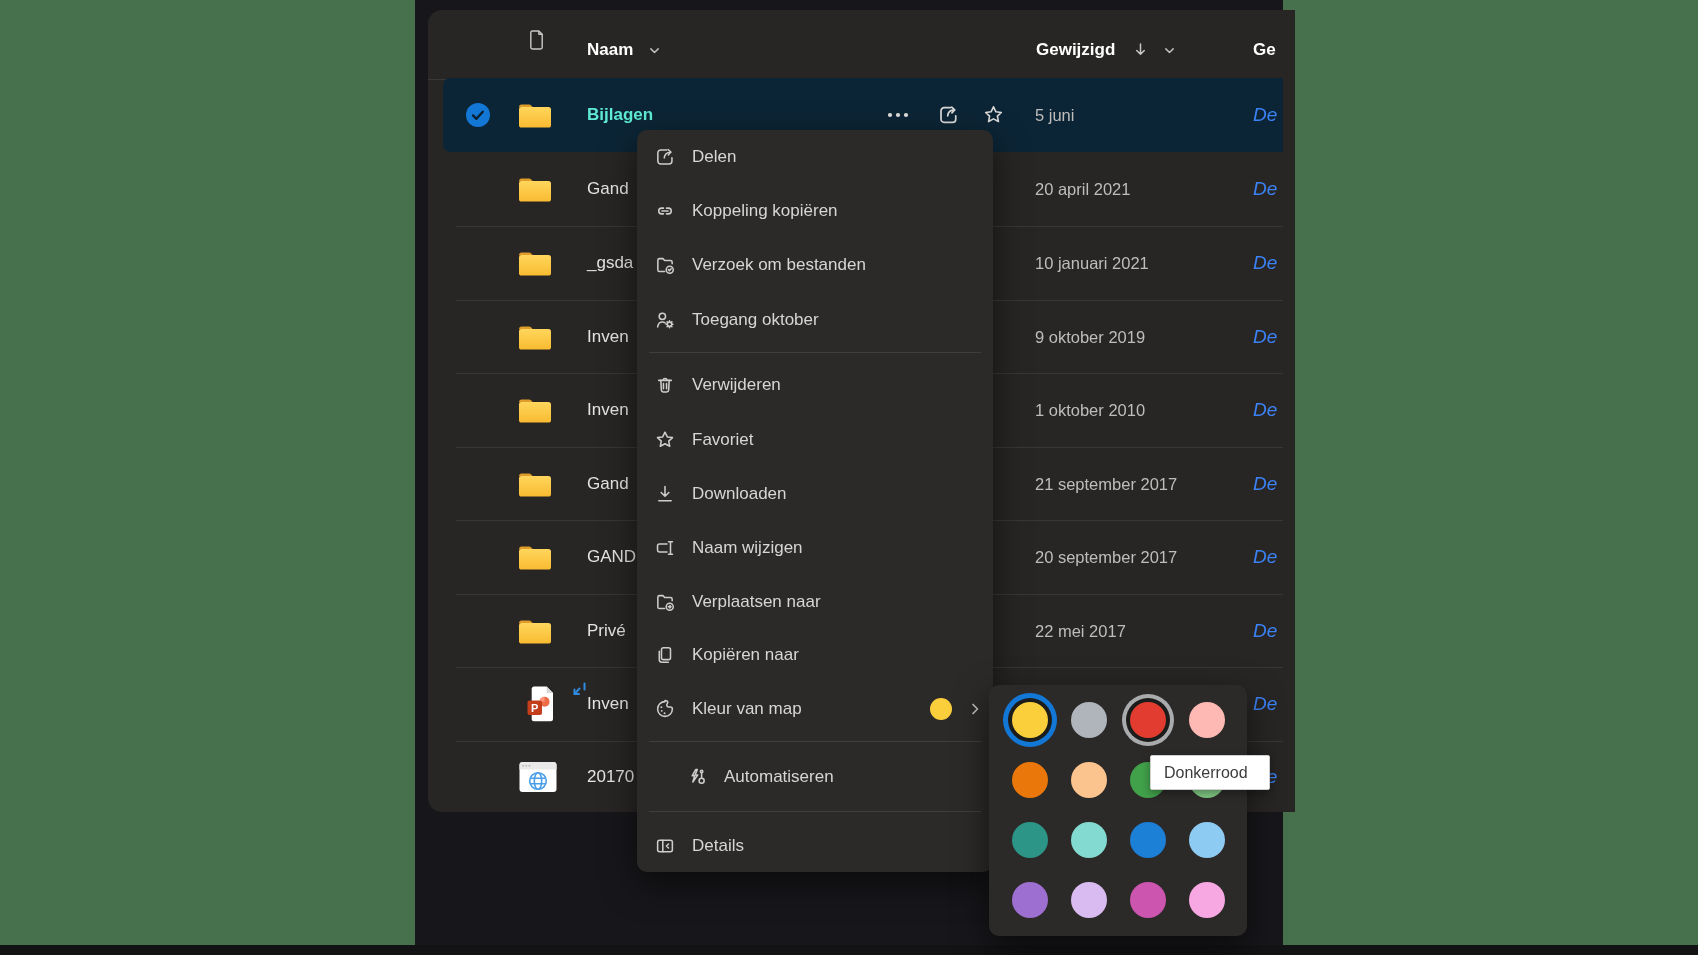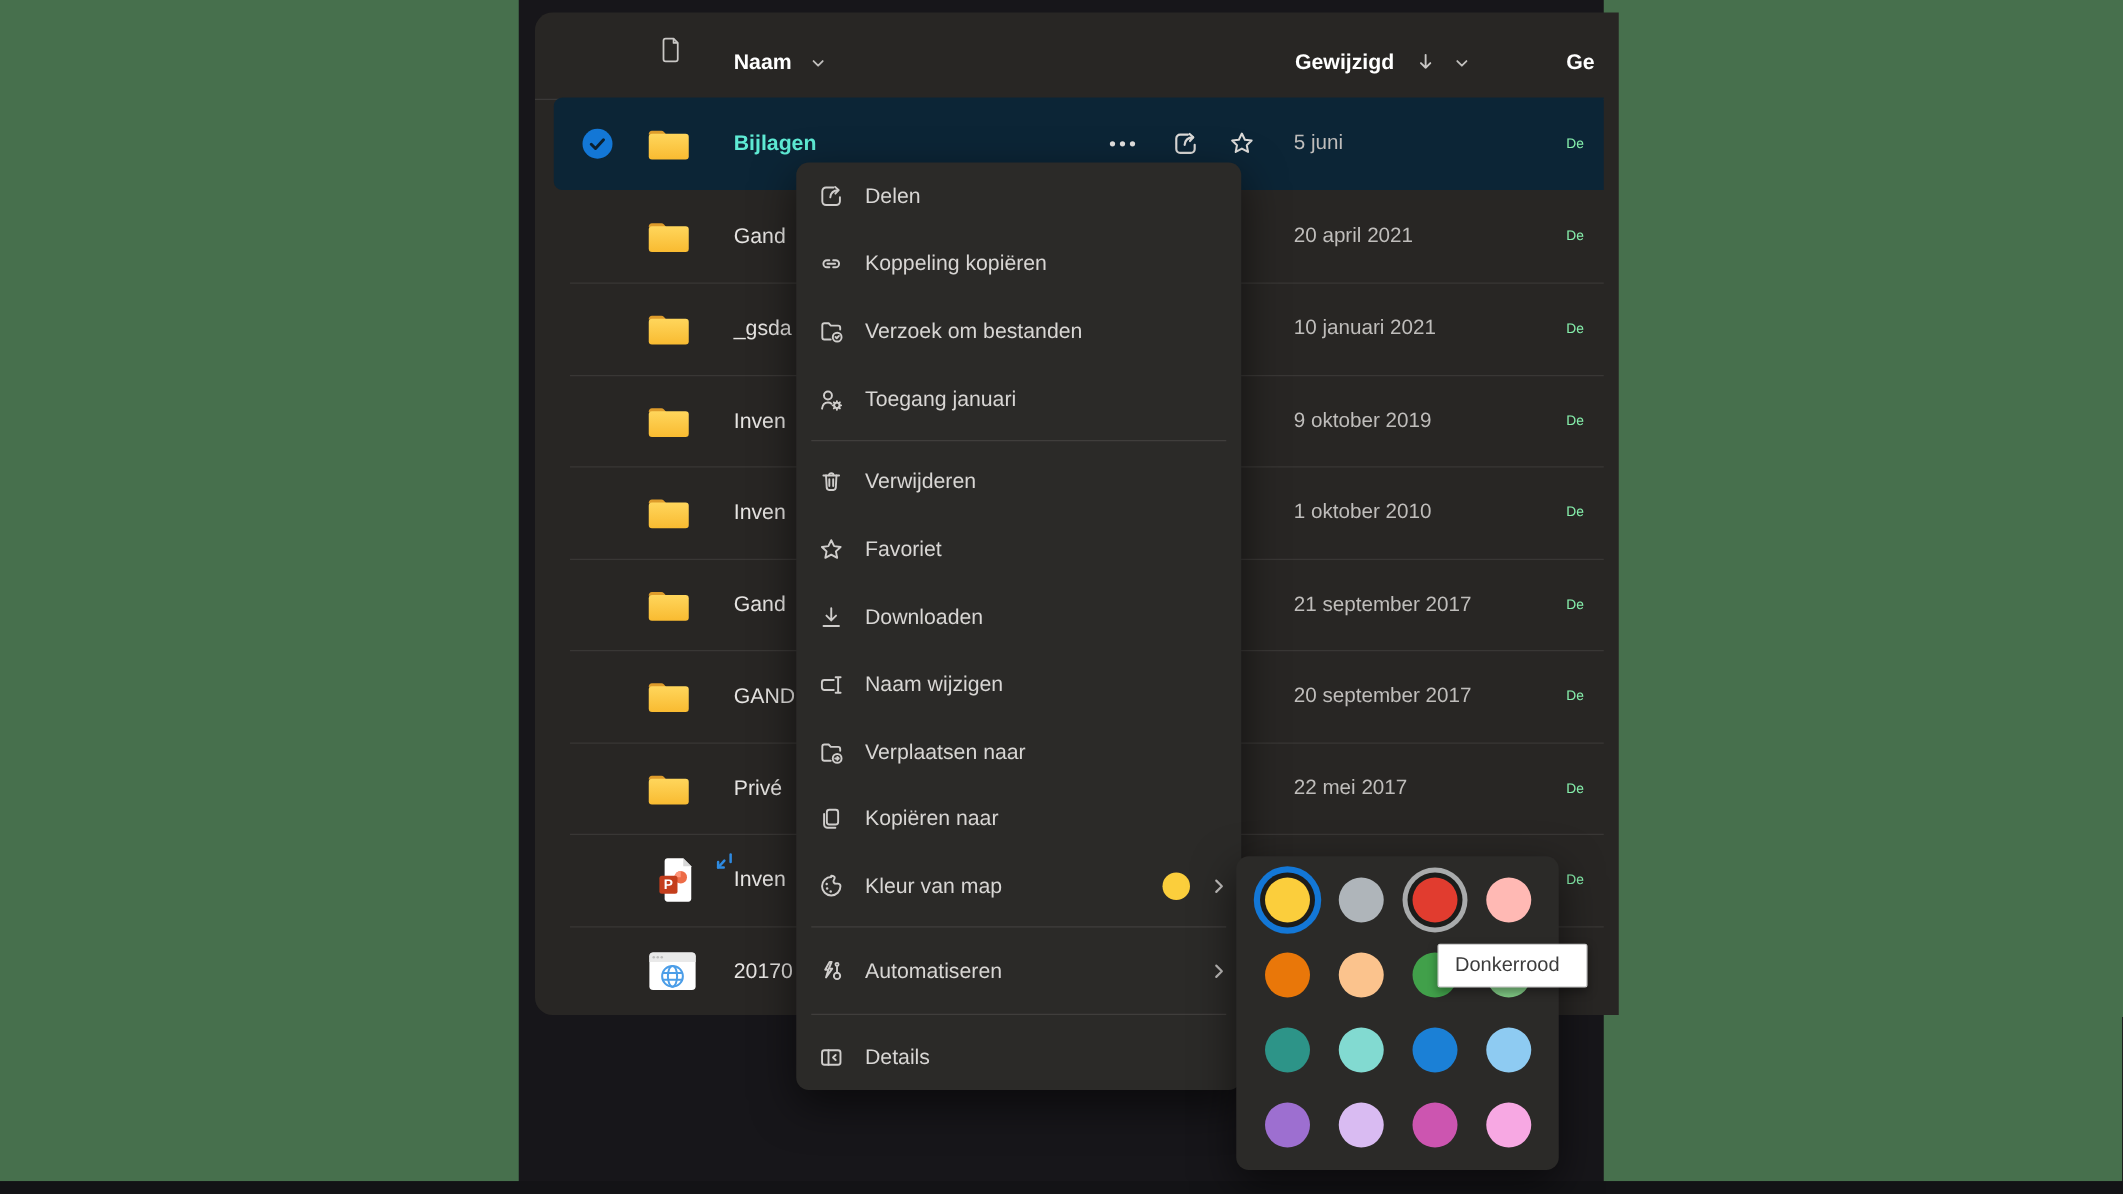--- a/index.html
+++ b/index.html
@@ -14,21 +14,21 @@
          border-radius:14px 0 0 14px;overflow:hidden;padding-left:12px;}
   .hdr-label{font-weight:bold;font-size:17px;color:#FFFFFF;white-space:nowrap;}
   .hdr-sep{left:0;top:69px;width:855px;height:1px;background:#3B3938;}
   .row{left:0;width:855px;height:74px;}
   .row-sep{left:28px;width:827px;height:1px;background:#393735;}
   .row-highlight{left:15px;top:68px;width:840px;height:74px;background:#0C2536;border-radius:7px 0 0 7px;}
   .vcenter{top:50%;transform:translateY(-50%);}
   .fname{left:159px;font-size:17px;color:#E6E4E2;white-space:nowrap;}
   .fname.sel{font-weight:bold;color:#5eead4;}
   .fdate{left:607px;font-size:16.5px;color:#BFBDBB;white-space:nowrap;}
-  .fshared{left:825px;font-size:11px;color:#86efac;white-space:nowrap;}
+  .fshared{left:825px;font-size:19px;color:#3b82f6;white-space:nowrap;font-style:italic;}
   
   .menu{left:637px;top:130px;width:356px;height:742px;background:#2B2A28;
         border-radius:10px;box-shadow:0 12px 34px rgba(0,0,0,.55);}
   .mi{left:0;width:356px;height:54px;cursor:default;}
   .mi .ic{position:absolute;left:17px;top:50%;transform:translateY(-50%);width:22px;height:22px;}
   .mi .lbl{position:absolute;left:55px;top:50%;transform:translateY(-50%);
            font-size:17px;color:#D8D6D4;white-space:nowrap;}
   .menu-sep{left:12px;width:332px;height:1px;background:#403E3C;}
   .chev{position:absolute;top:50%;transform:translateY(-50%);width:16px;height:16px;}
   
@@ -299,21 +299,21 @@
 
     <div class="abs mi" style="top:163px;">
       <span class="ic">
           <svg width="22" height="22" viewBox="0 0 20 20" fill="none" stroke="#CFCDCB" stroke-width="1.4" stroke-linecap="round" stroke-linejoin="round">
             <circle cx="7.6" cy="6.7" r="2.9"></circle>
             <path d="M3.3 16.3c.4-3 2.1-4.5 4.3-4.5 1 0 1.9.3 2.6.9"></path>
             <circle cx="14.1" cy="13.9" r="2"></circle>
             <path d="M14.1 10.8v1.1M14.1 16v1.1M17.2 13.9h-1.1M12.1 13.9H11M16.3 11.7l-.8.8M12.7 15.3l-.8.8M16.3 16.1l-.8-.8M12.7 12.5l-.8-.8"></path>
           </svg>
         </span>
-      <span class="lbl">Toegang januari</span>
+      <span class="lbl">Toegang oktober</span>
     </div>
 
     <div class="abs menu-sep" style="top:222px;"></div>
 
     <div class="abs mi" style="top:228px;">
       <span class="ic">
           <svg width="22" height="22" viewBox="0 0 20 20" fill="none" stroke="#CFCDCB" stroke-width="1.4" stroke-linecap="round" stroke-linejoin="round">
             <path d="M4.3 5.8h11.4"></path>
             <path d="M8.3 5.6c0-1.9 3.4-1.9 3.4 0"></path>
             <path d="M6.2 5.8l.5 8.9c.1.9.8 1.6 1.7 1.6h3.2c.9 0 1.6-.7 1.7-1.6l.5-8.9"></path>
@@ -386,21 +386,21 @@
       <span class="abs" style="left: 293px; top: 16px; width: 22px; height: 22px; border-radius: 50%; background: rgb(251, 206, 60);"></span>
       <span class="chev" style="left:330px;">
           <svg width="16" height="16" viewBox="0 0 16 16" fill="none" stroke="#BFBDBB" stroke-width="1.7" stroke-linecap="round" stroke-linejoin="round">
             <path d="M6 3.5L10.5 8 6 12.5"></path>
           </svg>
         </span>
     </div>
 
     <div class="abs menu-sep" style="top:611px;"></div>
 
-    <div class="abs mi" style="top:620px;">
+    <div class="abs mi" style="top:620px;margin-left:32px;">
       <span class="ic">
           <svg width="22" height="22" viewBox="0 0 20 20" fill="none" stroke="#CFCDCB" stroke-width="1.4" stroke-linecap="round" stroke-linejoin="round">
             <path d="M8.8 3.2L5.6 8.9h2.3l-1.7 5.6 4.5-6.4H8.3l2-4.9z"></path>
             <circle cx="14.2" cy="13.4" r="2.3"></circle>
             <path d="M14.2 6.2v4.6"></path>
             <circle cx="14.2" cy="5" r="1.1"></circle>
           </svg>
         </span>
       <span class="lbl">Automatiseren</span>
       <span class="chev" style="left:330px;">

